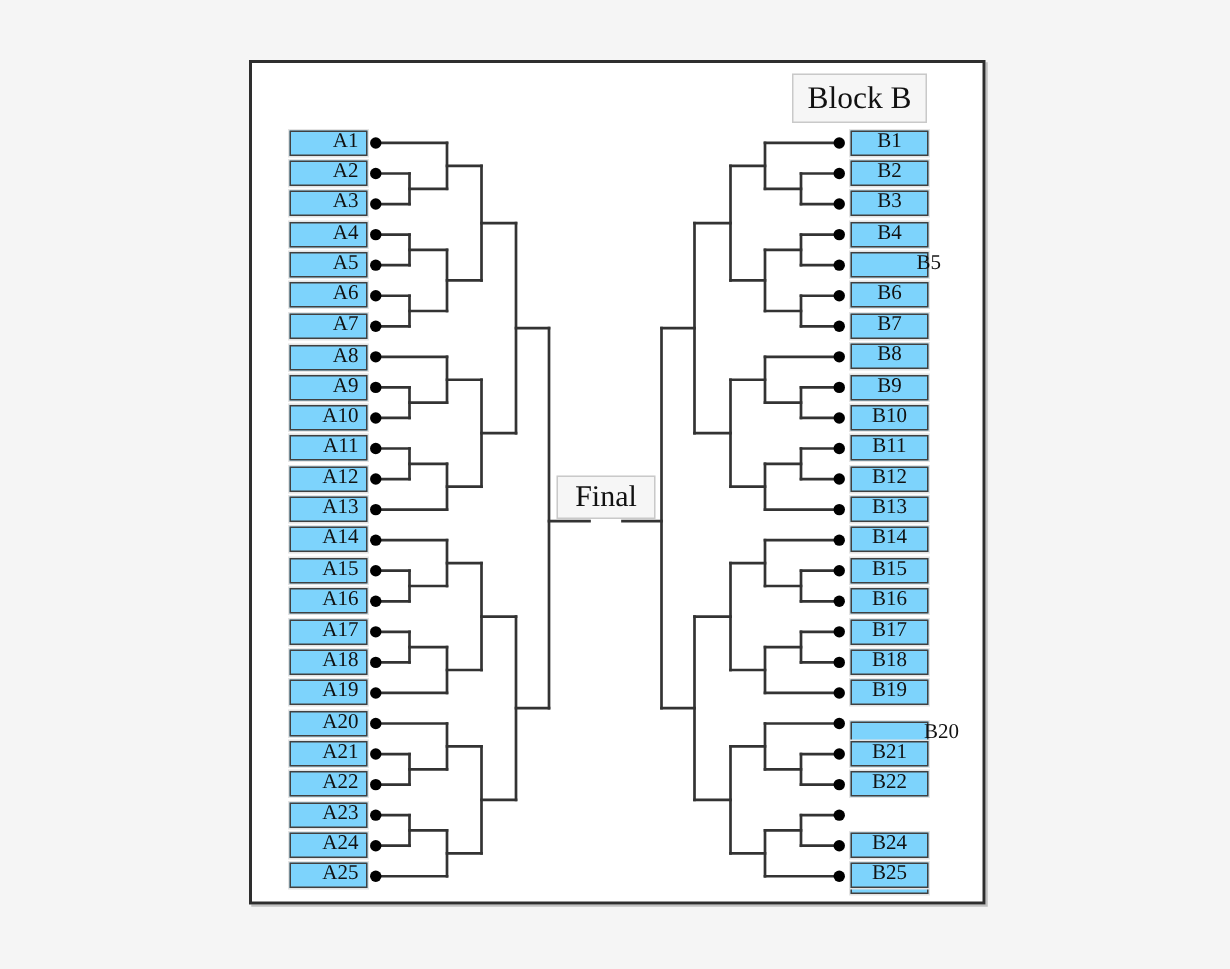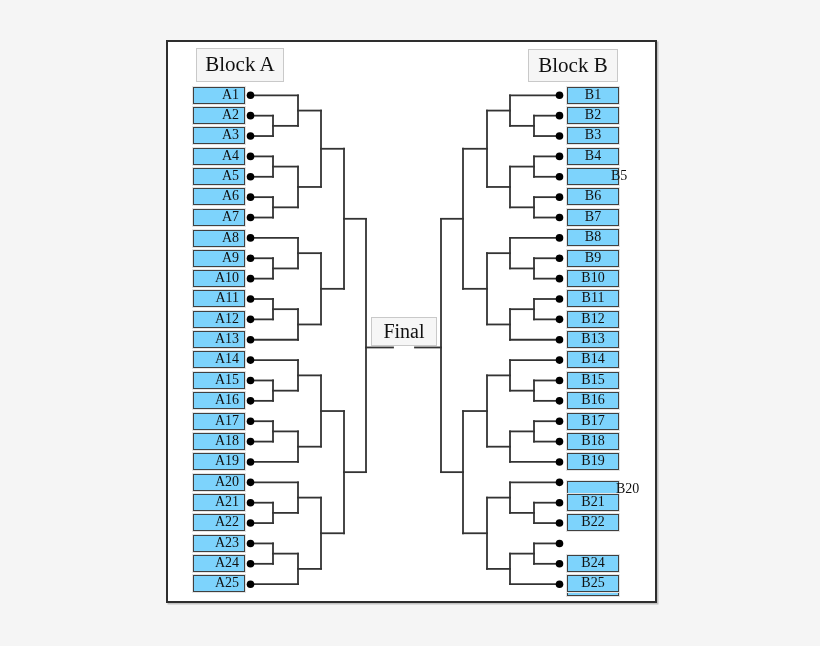--- a/index.html
+++ b/index.html
@@ -233,21 +233,20 @@
       <line x1="510" y1="553.625" x2="510" y2="584.18" stroke="#333333" stroke-width="1.8" stroke-linecap="square"></line>
       <line x1="510" y1="568.9024999999999" x2="487" y2="568.9024999999999" stroke="#333333" stroke-width="1.8" stroke-linecap="square"></line>
       <line x1="487" y1="497.6075" x2="487" y2="568.9024999999999" stroke="#333333" stroke-width="1.8" stroke-linecap="square"></line>
       <line x1="487" y1="533.255" x2="463" y2="533.255" stroke="#333333" stroke-width="1.8" stroke-linecap="square"></line>
       <line x1="463" y1="411.035" x2="463" y2="533.255" stroke="#333333" stroke-width="1.8" stroke-linecap="square"></line>
       <line x1="463" y1="472.145" x2="441" y2="472.145" stroke="#333333" stroke-width="1.8" stroke-linecap="square"></line>
       <line x1="441" y1="218.79312499999997" x2="441" y2="472.145" stroke="#333333" stroke-width="1.8" stroke-linecap="square"></line>
       <line x1="441" y1="347.46906249999995" x2="415" y2="347.46906249999995" stroke="#333333" stroke-width="1.8" stroke-linecap="square"></line>
     </svg>
 
-  <div class="hdr block" id="hdrA">Block A</div>
 
   <div class="hdr block" id="hdrB">Block B</div>
 
   <div class="hdr" id="hdrF">Final</div>
 
   <div id="entriesA">
       <div class="entry a" style="left: 193px; top: 86.6px;">A1</div>
       <div class="entry a" style="left: 193px; top: 106.97px;">A2</div>
       <div class="entry a" style="left: 193px; top: 127.34px;">A3</div>
       <div class="entry a" style="left: 193px; top: 147.71px; padding-left: 20px;">A4</div>

